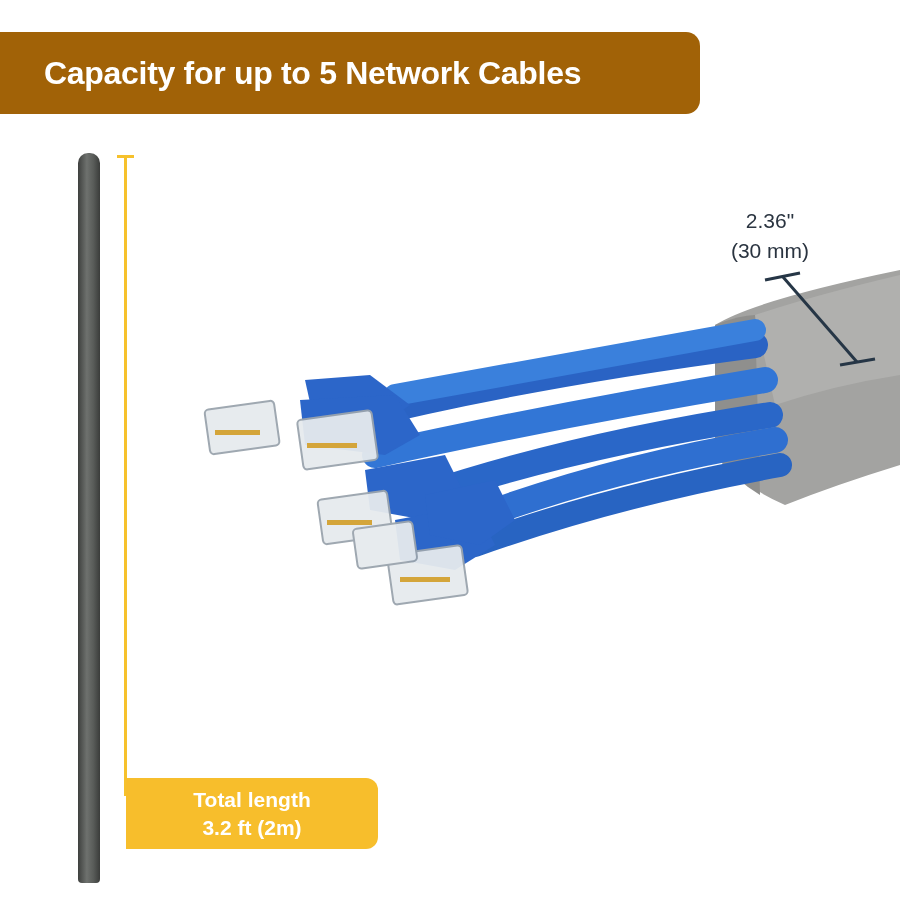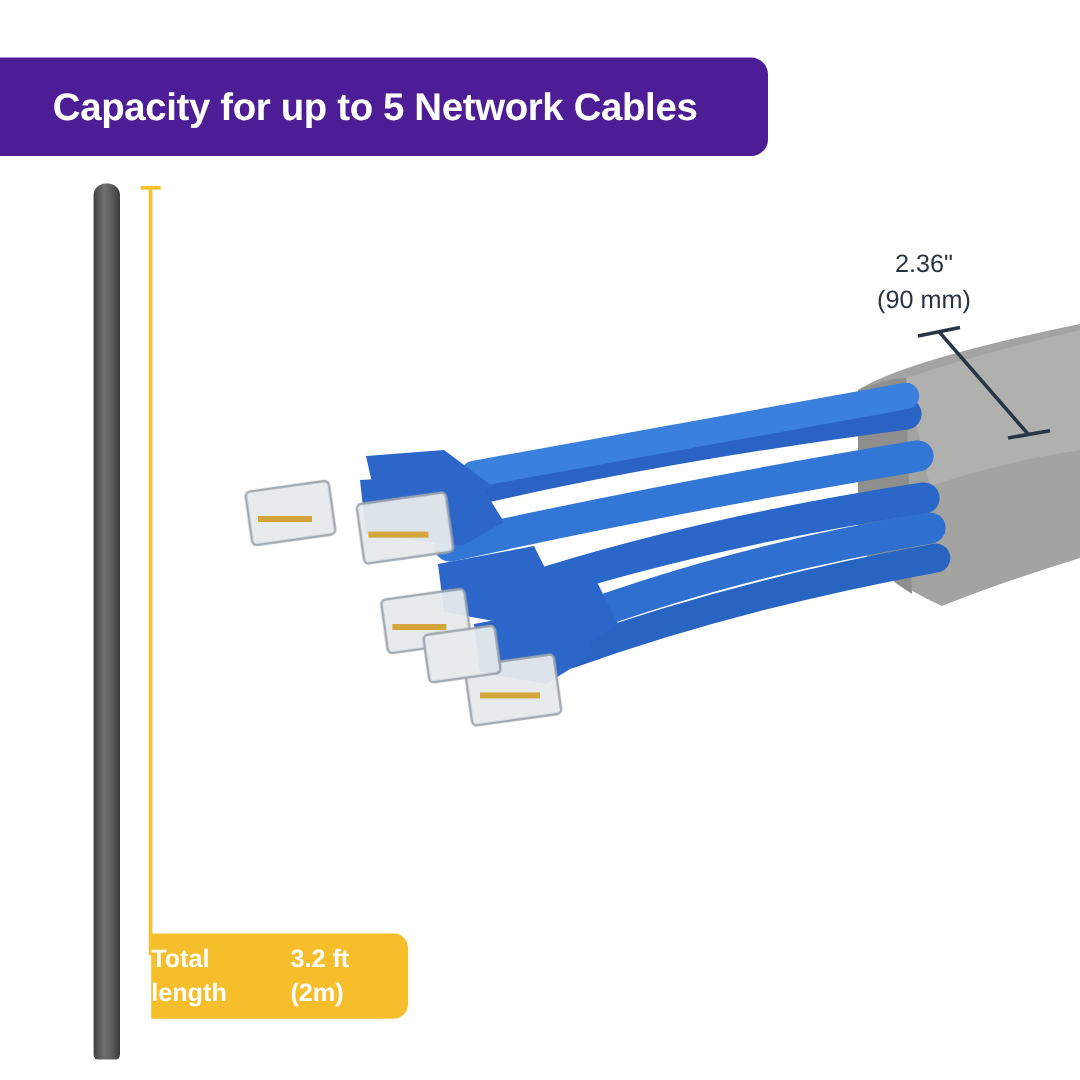--- a/index.html
+++ b/index.html
@@ -1,22 +1,22 @@
 <!DOCTYPE html>
 <html><head>
 <meta charset="utf-8">
 <style>
   html,body{margin:0;padding:0;background:#ffffff;}
   body{width:900px;height:900px;position:relative;overflow:hidden;font-family:"Liberation Sans",sans-serif;}
-  .title-banner{position:absolute;left:0;top:48px;width:640px;height:82px;background:#4c1d95;border-radius:0 14px 14px 0;display:flex;align-items:center;}
+  .title-banner{position:absolute;left:0;top:32px;width:700px;height:82px;background:#a16207;border-radius:0 14px 14px 0;display:flex;align-items:center;}
   .title-banner span{color:#fff;font-size:32px;font-weight:bold;margin-left:44px;letter-spacing:-0.3px;}
   .raceway-rod{position:absolute;left:78px;top:153px;width:22px;height:730px;border-radius:10px 10px 4px 4px;background:linear-gradient(90deg,#3e403e 0%,#6e716e 40%,#595c59 70%,#3a3c3a 100%);}
   .yellow-line{position:absolute;left:124px;top:156px;width:3px;height:640px;background:#f6c12c;}
   .yellow-cap{position:absolute;left:117px;top:155px;width:17px;height:3px;background:#f6c12c;}
-  .length-badge{position:absolute;left:126px;top:778px;width:214px;height:71px;background:#f7be2c;border-radius:0 12px 12px 0;display:flex;align-items:center;justify-content:center;}
+  .length-badge{position:absolute;left:126px;top:778px;width:252px;height:71px;background:#f7be2c;border-radius:0 12px 12px 0;display:flex;flex-direction:column;align-items:center;justify-content:center;}
   .length-badge span{color:#fff;font-weight:bold;font-size:21px;line-height:28px;}
   .dim-label{position:absolute;left:720px;top:206px;width:100px;text-align:center;color:#2a3440;font-size:21px;line-height:30px;}
   .photo{position:absolute;left:195px;top:255px;width:705px;height:370px;}
 </style>
 </head>
 <body>
 
 <div class="title-banner">
   <span>Capacity for up to 5 Network Cables</span>
 </div>
@@ -25,21 +25,21 @@
 <div class="yellow-cap"></div>
 <div class="yellow-line"></div>
 
 <div class="length-badge">
   <span>Total length</span>
   <span>3.2 ft (2m)</span>
 </div>
 
 <div class="dim-label">
   <div>2.36"</div>
-  <div>(90 mm)</div>
+  <div>(30 mm)</div>
 </div>
 
 <svg class="photo" viewBox="0 0 705 370" xmlns="http://www.w3.org/2000/svg">
 
   <path d="M520 70 Q560 45 705 15 L705 210 Q640 230 590 250 Q545 230 520 200 Z" fill="#a3a3a1"></path>
   <path d="M520 70 Q545 60 560 60 L565 240 Q540 225 520 200 Z" fill="#8f8f8d"></path>
   <path d="M560 60 Q620 40 705 20 L705 120 Q640 130 580 150 Z" fill="#b0b0ae"></path>
 
   <g stroke="#263646" stroke-width="3">
     <line x1="570" y1="25" x2="605" y2="18"></line>

